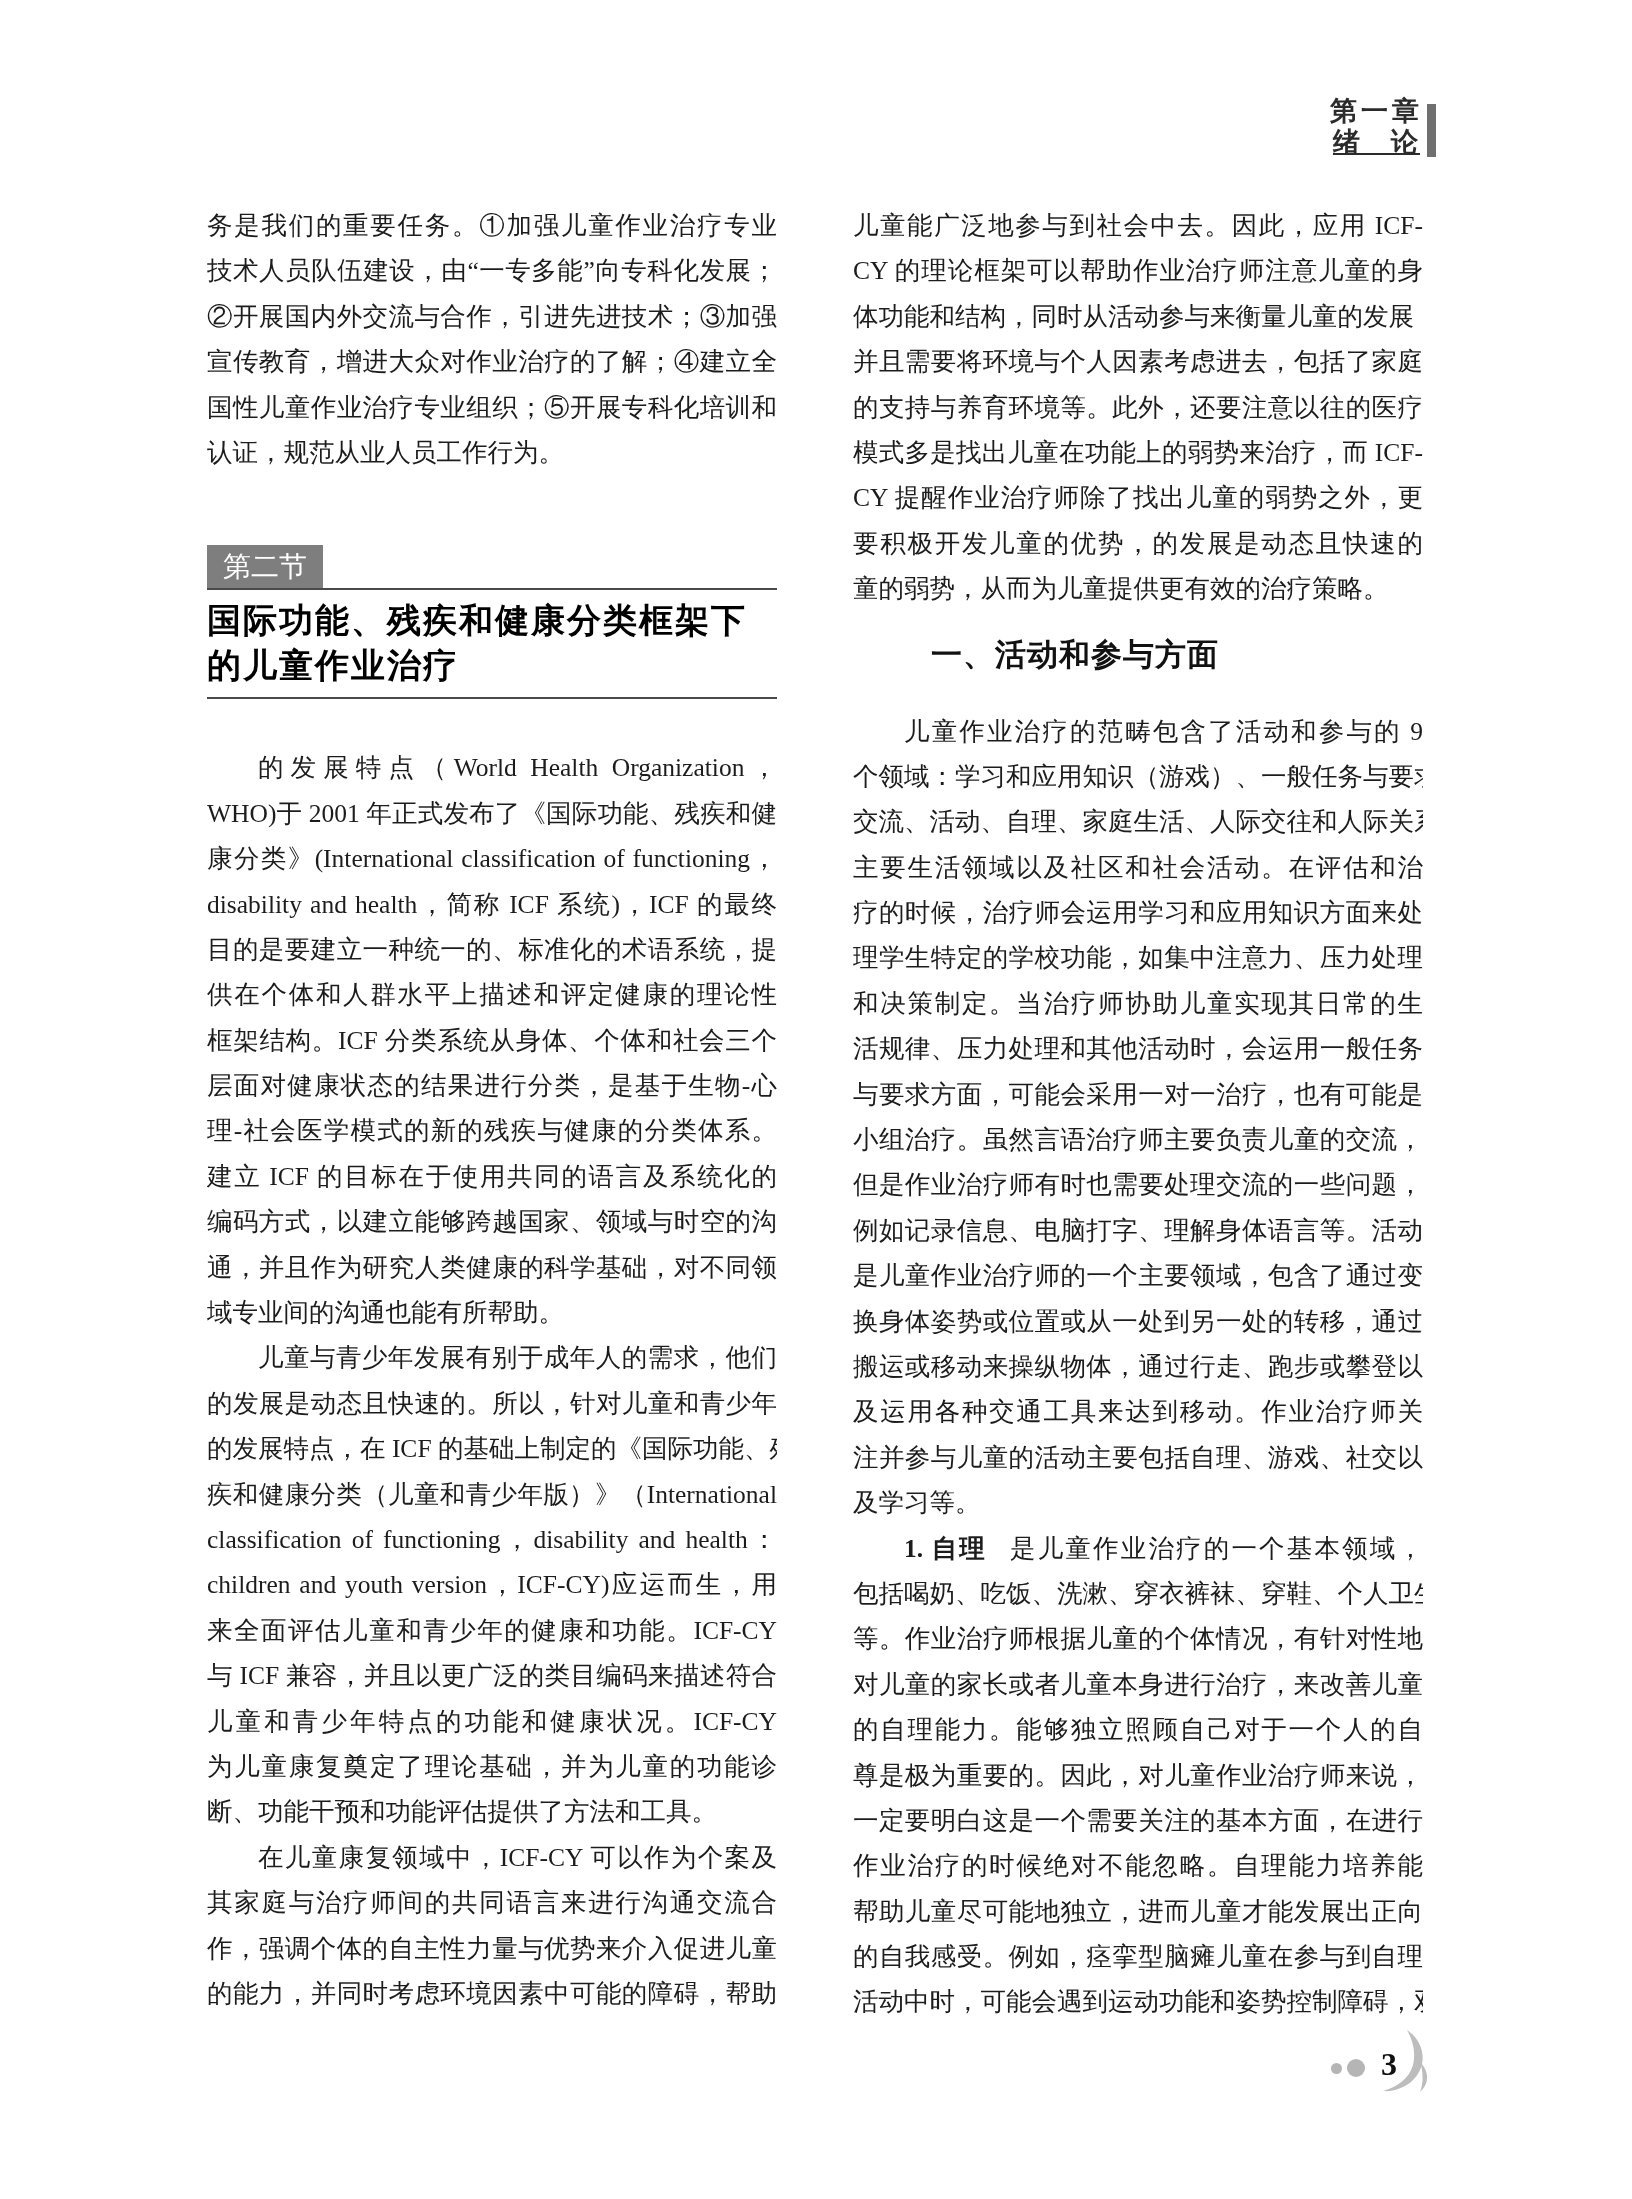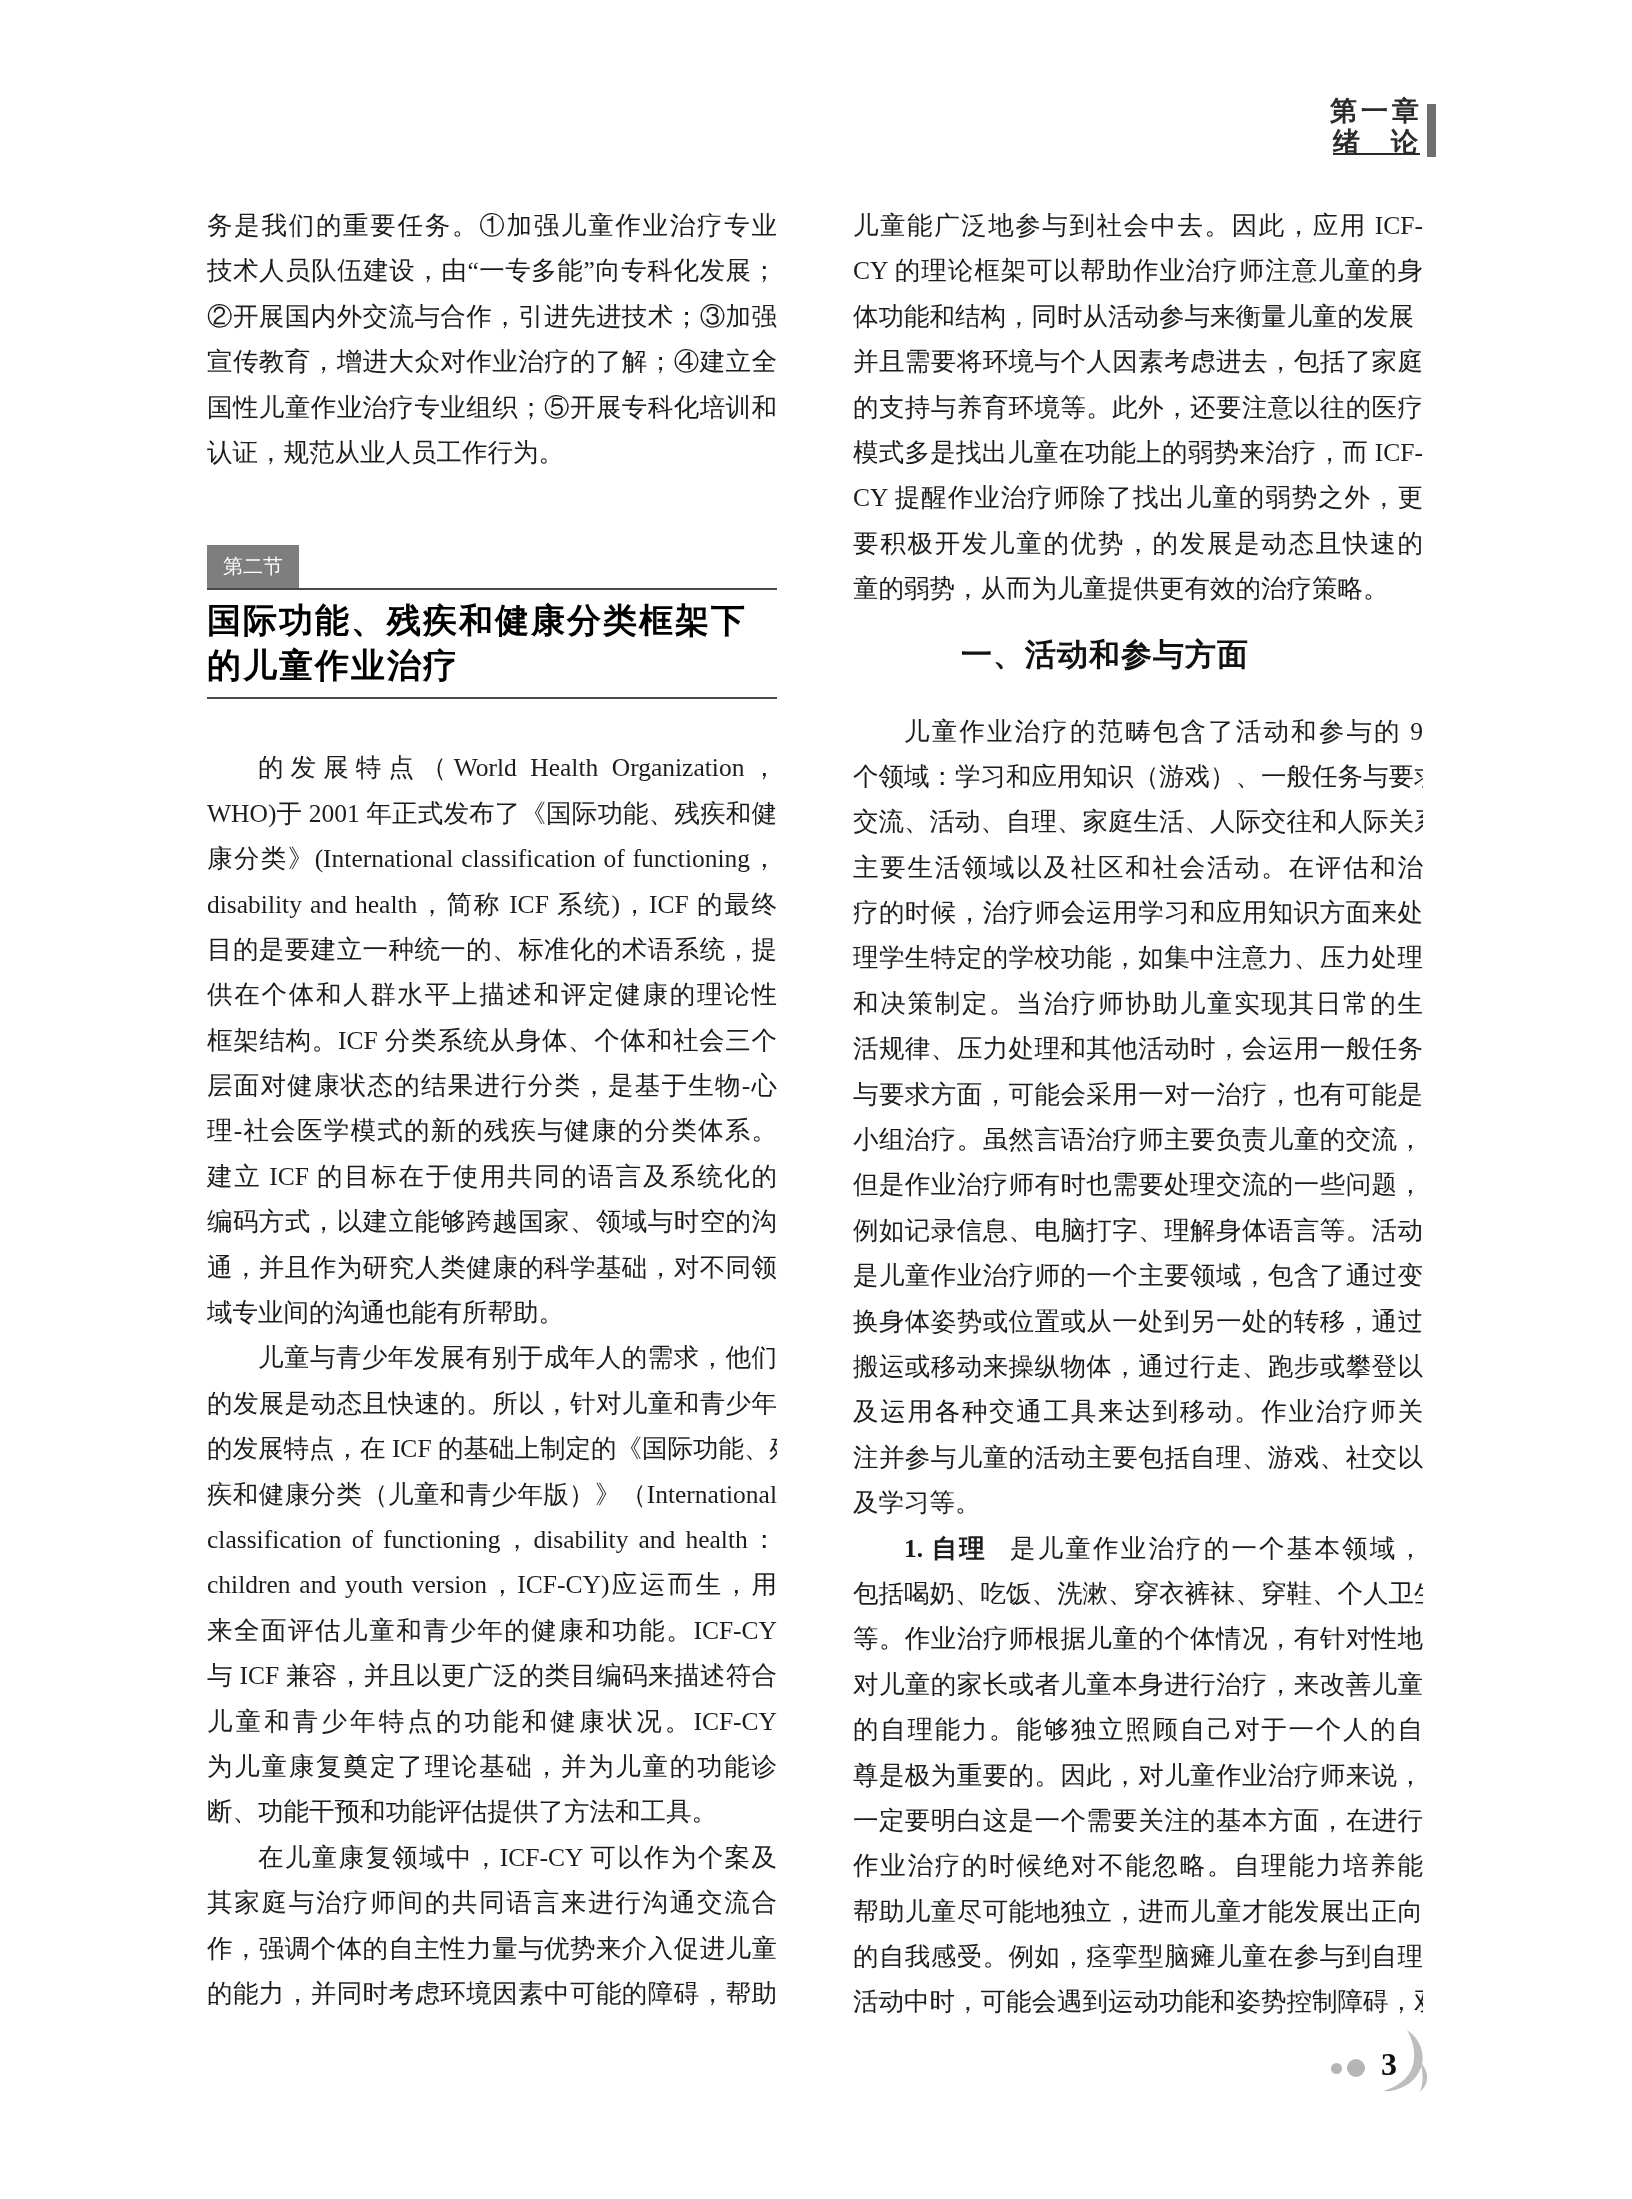--- a/index.html
+++ b/index.html
@@ -23,31 +23,31 @@
     white-space:nowrap;overflow:hidden;
   }
   .line.flush{text-align-last:left;}
   .line.indent{text-indent:2em;}
   .para{margin:0;}
   
   .section-head{margin-top:70px;}
   .badge-row{border-bottom:2px solid #4a4a4a;height:43px;}
   .badge{
     display:inline-block;background:#7e7e7e;color:#ffffff;height:43px;line-height:43px;
-    padding:0 16px;font-size:20px;font-family:"Liberation Sans","DejaVu Sans",sans-serif;
+    padding:0 16px;font-size:28px;font-family:"Liberation Sans","DejaVu Sans",sans-serif;
   }
   .sec-title{
     margin:0;padding:8px 0 9px 0;border-bottom:2px solid #4a4a4a;
     font-family:"Liberation Sans","DejaVu Sans",sans-serif;
     font-size:34px;font-weight:bold;color:#000;letter-spacing:2px;line-height:45px;
   }
   .para-after-title{margin-top:46px;}
   
   .sub-heading{
-    margin:20px 0 32px 108px;font-size:31px;font-weight:bold;color:#111;
+    margin:20px 0 32px 78px;font-size:31px;font-weight:bold;color:#111;
     line-height:45px;letter-spacing:1px;font-family:"Liberation Serif","DejaVu Serif",serif;
   }
   .lead{font-weight:bold;margin-right:0.9em;}
   
   .page-footer{position:absolute;left:1328px;top:2030px;width:130px;height:72px;}
   .dot{position:absolute;border-radius:50%;background:#b5b5b5;}
   .dot-s{left:3px;top:33px;width:11px;height:11px;}
   .dot-l{left:19px;top:29px;width:18px;height:18px;}
   .swoosh{position:absolute;left:45px;top:0;width:64px;height:64px;}
   .page-num{

